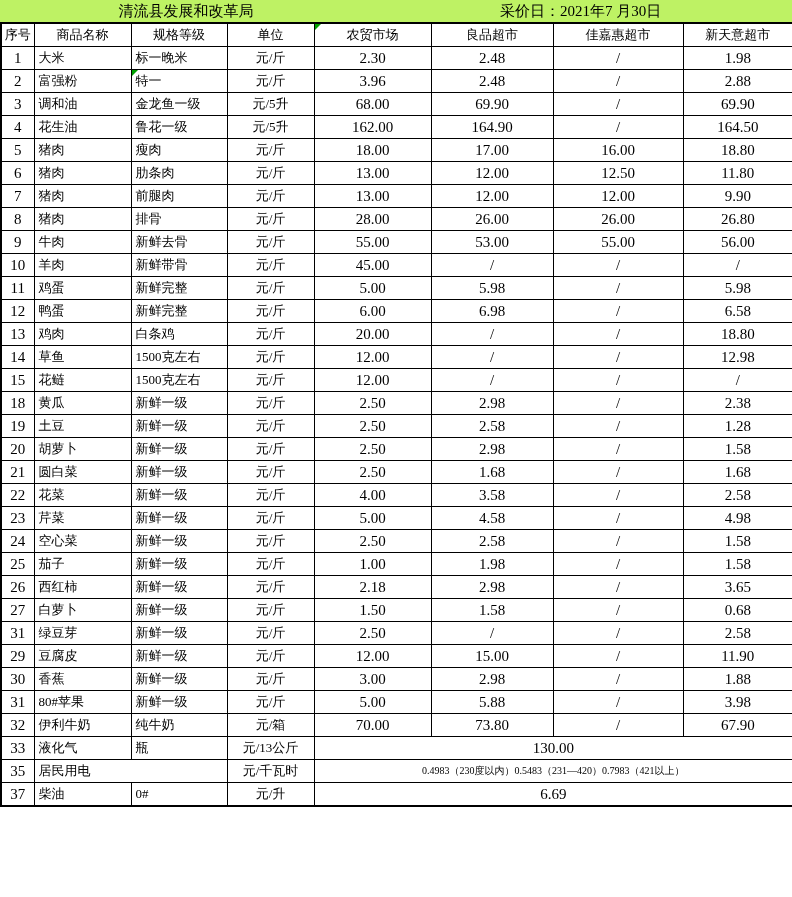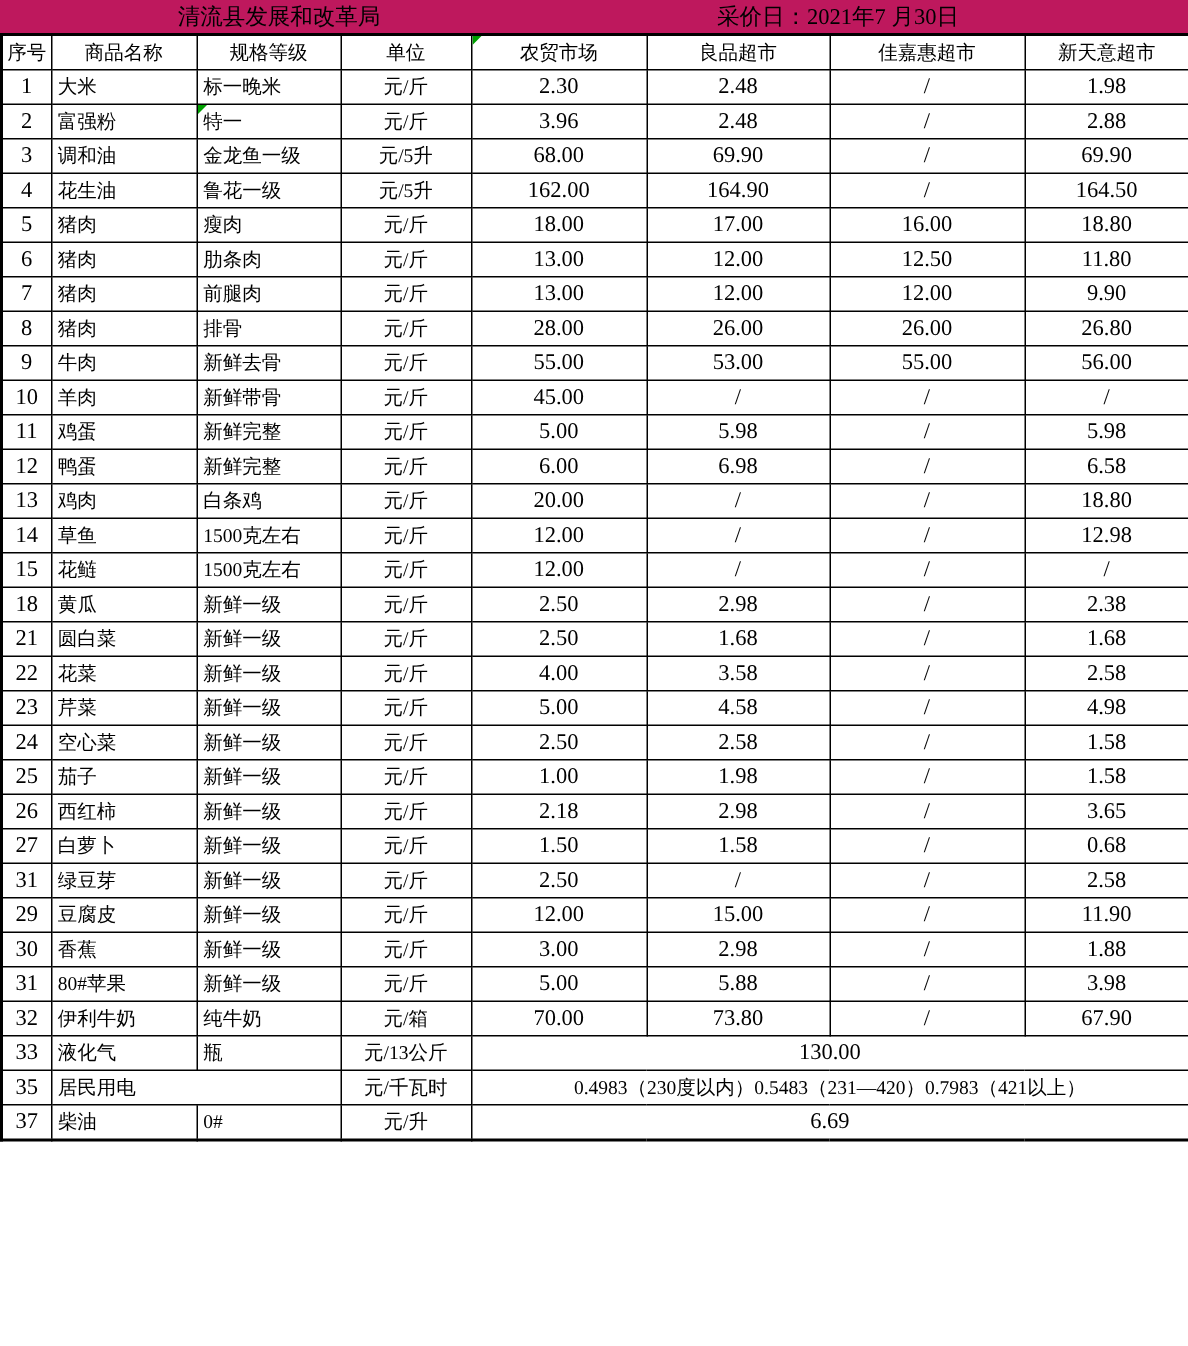--- a/index.html
+++ b/index.html
@@ -1,35 +1,35 @@
 <!DOCTYPE html>
 <html><head>
 <meta charset="utf-8">
 <style>
   html,body{margin:0;padding:0}
   body{
     width:792px;height:897px;background:#FFFFFF;color:#000;
     font-family:"Liberation Serif","DejaVu Serif",serif;
     overflow:hidden;
   }
-  .titlebar{position:relative;height:22px;background:#be185d}
+  .titlebar{position:relative;height:22px;background:#bef264}
   .title-left{position:absolute;left:0;top:2px;width:372px;text-align:center;font-size:15px;white-space:nowrap}
-  .title-right{position:absolute;left:478px;top:2px;font-size:15px;white-space:nowrap}
+  .title-right{position:absolute;left:500px;top:2px;font-size:15px;white-space:nowrap}
   table{
     border-collapse:collapse;table-layout:fixed;width:792px;
     border:2px solid #000;
   }
   th,td{
     border:1px solid #000;height:22px;padding:0;position:relative;
     overflow:hidden;white-space:nowrap;font-weight:normal;vertical-align:middle;
   }
   th{font-size:13px;text-align:center}
   .zh{font-size:13px}
   .num{font-size:15px;font-family:"Liberation Serif","DejaVu Serif",serif}
-  .small{font-size:13px}
+  .small{font-size:10px}
   .c{text-align:center}
   .l{text-align:left;padding-left:4px}
   .marker{
     position:absolute;left:0;top:0;width:0;height:0;
     border-top:6px solid #00A000;border-right:6px solid transparent;
   }
 </style>
 </head>
 <body>
 
@@ -216,20 +216,40 @@
         <td class="c num">18</td>
         <td class="l zh">黄瓜</td>
         <td class="l zh">新鲜一级</td>
         <td class="c zh">元/斤</td>
         <td class="c num">2.50</td>
         <td class="c num">2.98</td>
         <td class="c num">/</td>
         <td class="c num">2.38</td>
       </tr>
       <tr>
+        <td class="c num">19</td>
+        <td class="l zh">土豆</td>
+        <td class="l zh">新鲜一级</td>
+        <td class="c zh">元/斤</td>
+        <td class="c num">2.50</td>
+        <td class="c num">2.58</td>
+        <td class="c num">/</td>
+        <td class="c num">1.28</td>
+      </tr>
+      <tr>
+        <td class="c num">20</td>
+        <td class="l zh">胡萝卜</td>
+        <td class="l zh">新鲜一级</td>
+        <td class="c zh">元/斤</td>
+        <td class="c num">2.50</td>
+        <td class="c num">2.98</td>
+        <td class="c num">/</td>
+        <td class="c num">1.58</td>
+      </tr>
+      <tr>
         <td class="c num">21</td>
         <td class="l zh">圆白菜</td>
         <td class="l zh">新鲜一级</td>
         <td class="c zh">元/斤</td>
         <td class="c num">2.50</td>
         <td class="c num">1.68</td>
         <td class="c num">/</td>
         <td class="c num">1.68</td>
       </tr>
       <tr>

